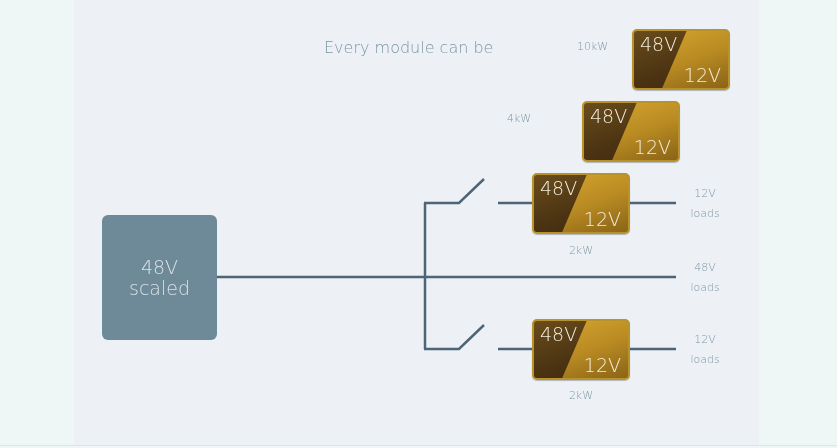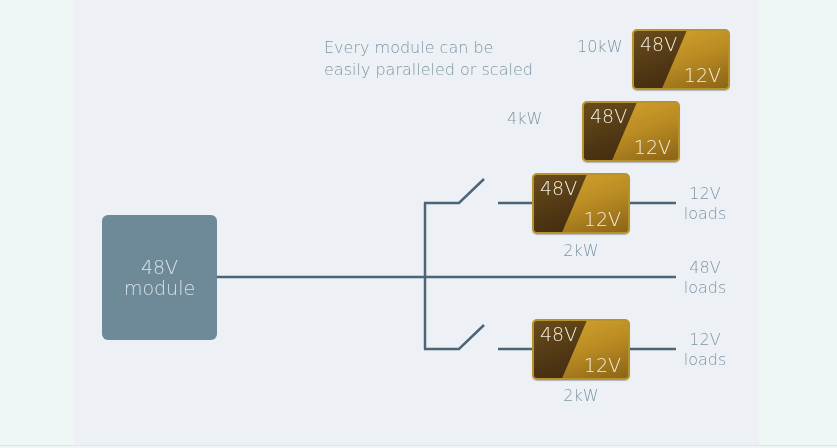--- a/index.html
+++ b/index.html
@@ -12,21 +12,21 @@
   #panel {
     position: absolute; left: 74px; top: 0; width: 685px; height: 445px;
     background: #edf1f6;
   }
   #bottom-rule {
     position: absolute; left: 0; top: 445px; width: 837px; height: 1px;
     background: #dde5ea;
   }
   #wires { position: absolute; left: 0; top: 0; width: 837px; height: 448px; }
   .txt {
-    position: absolute; color: #7e96a3; font-size: 16px; line-height: 20px;
+    position: absolute; color: #7e96a3; font-size: 11px; line-height: 20px;
     white-space: nowrap; font-weight: 300;
   }
   #caption { left: 324px; top: 37px; font-size: 16px; line-height: 21.5px; white-space: normal; width: 220px; }
   #caption div { white-space: nowrap; }
   .center { text-align: center; }
   .battery {
     position: absolute; left: 102px; top: 215px; width: 115px; height: 125px;
     background: #6e8a99; border-radius: 6px;
     display: flex; flex-direction: column; align-items: center; justify-content: center;
     color: #d8e2e8; font-size: 19px; line-height: 21px; font-weight: 300;
@@ -64,26 +64,25 @@
     <line x1="498" y1="203" x2="533" y2="203"></line>
     <line x1="630" y1="203" x2="676" y2="203"></line>
     <polyline points="424,349 459,349 484,325"></polyline>
     <line x1="498" y1="349" x2="533" y2="349"></line>
     <line x1="630" y1="349" x2="676" y2="349"></line>
   </g>
 </svg>
 
 <div id="caption" class="txt">
   <div>Every module can be</div>
-  <div>easily paralleled or scaled</div>
 </div>
 
 <div class="battery">
   <span>48V</span>
-  <span>module</span>
+  <span>scaled</span>
 </div>
 
 <div class="txt" style="left:577px; top:37px;">10kW</div>
 <div class="module" style="left:632px; top:29px;">
   <div class="dark"></div>
   <span class="v-in">48V</span>
   <span class="v-out">12V</span>
 </div>
 
 <div class="txt" style="left:507px; top:109px;">4kW</div>

